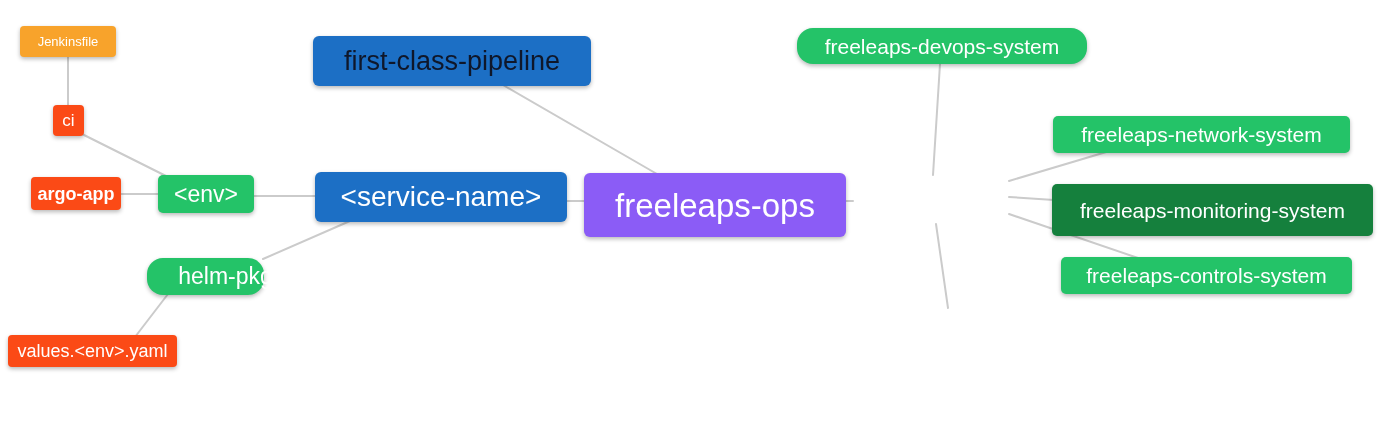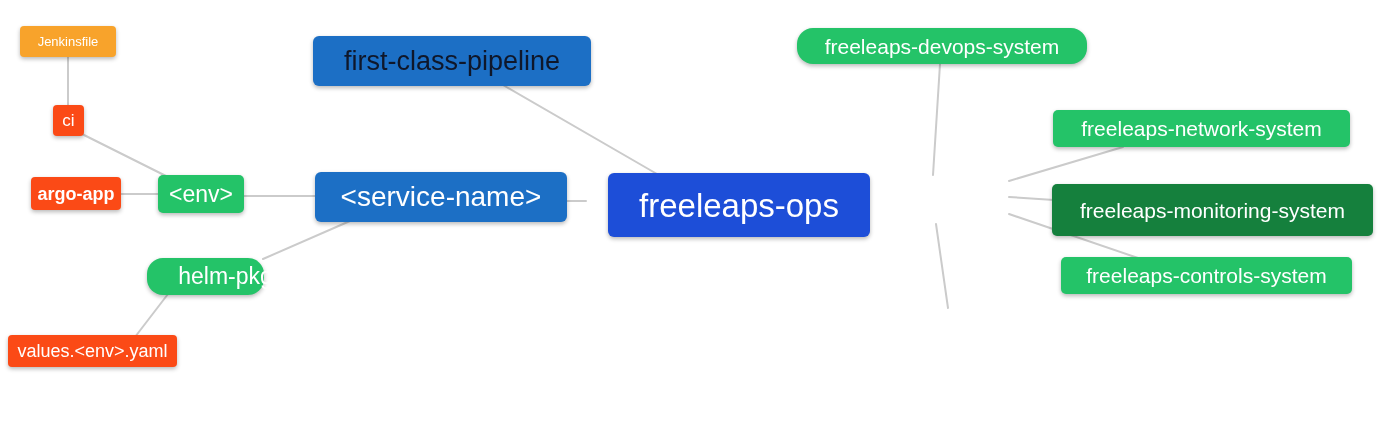--- a/index.html
+++ b/index.html
@@ -57,27 +57,27 @@
       <line x1="168" y1="294" x2="135" y2="337" stroke="#CBCBCB" stroke-width="2" stroke-linecap="round"></line>
       <line x1="503" y1="85" x2="657" y2="174" stroke="#CBCBCB" stroke-width="2" stroke-linecap="round"></line>
       <line x1="844" y1="201" x2="853" y2="201" stroke="#CBCBCB" stroke-width="2" stroke-linecap="round"></line>
       <line x1="933" y1="175" x2="940" y2="64" stroke="#CBCBCB" stroke-width="2" stroke-linecap="round"></line>
       <line x1="1009" y1="181" x2="1123" y2="147" stroke="#CBCBCB" stroke-width="2" stroke-linecap="round"></line>
       <line x1="1009" y1="197" x2="1054" y2="200" stroke="#CBCBCB" stroke-width="2" stroke-linecap="round"></line>
       <line x1="1009" y1="214" x2="1138" y2="258" stroke="#CBCBCB" stroke-width="2" stroke-linecap="round"></line>
       <line x1="936" y1="224" x2="948" y2="308" stroke="#CBCBCB" stroke-width="2" stroke-linecap="round"></line>
     </svg>
   <div id="node-layer">
-      <div class="node" style="left: 584px; top: 173px; width: 262px; height: 64px; background: #1d4ed8; color: rgb(255, 255, 255); font-size: 33px; border-radius: 6px; margin-left: 24px;">freeleaps-ops</div>
+      <div class="node" style="left: 584px; top: 173px; width: 262px; height: 64px; background: #8b5cf6; color: rgb(255, 255, 255); font-size: 33px; border-radius: 6px;">freeleaps-ops</div>
       <div class="node" style="left: 313px; top: 36px; width: 278px; height: 50px; background: rgb(28, 111, 197); color: #0f172a; font-size: 27px; border-radius: 6px;">first-class-pipeline</div>
       <div class="node" style="left: 315px; top: 172px; width: 252px; height: 50px; background: rgb(28, 111, 197); color: rgb(255, 255, 255); font-size: 28px; border-radius: 6px;">&lt;service-name&gt;</div>
-      <div class="node" style="left: 158px; top: 175px; width: 86px; height: 38px; background: rgb(36, 195, 104); color: rgb(255, 255, 255); font-size: 23px; border-radius: 5px;">&lt;env&gt;</div>
+      <div class="node" style="left: 158px; top: 175px; width: 96px; height: 38px; background: rgb(36, 195, 104); color: rgb(255, 255, 255); font-size: 23px; border-radius: 5px;">&lt;env&gt;</div>
       <div class="node" style="left: 147px; top: 258px; width: 117px; height: 37px; background: rgb(36, 195, 104); color: rgb(255, 255, 255); font-size: 23px; border-radius: 16px; padding-left: 40px;">helm-pkg</div>
       <div class="node" style="left: 53px; top: 105px; width: 31px; height: 31px; background: rgb(251, 74, 22); color: rgb(255, 255, 255); font-size: 17px; border-radius: 4px;">ci</div>
       <div class="node" style="left: 31px; top: 177px; width: 90px; height: 33px; background: rgb(251, 74, 22); color: rgb(255, 255, 255); font-size: 18px; border-radius: 4px; font-weight: bold;">argo-app</div>
       <div class="node" style="left: 8px; top: 335px; width: 169px; height: 32px; background: rgb(251, 74, 22); color: rgb(255, 255, 255); font-size: 18px; border-radius: 4px;">values.&lt;env&gt;.yaml</div>
       <div class="node" style="left: 20px; top: 26px; width: 96px; height: 31px; background: rgb(248, 163, 43); color: rgb(255, 255, 255); font-size: 13px; border-radius: 4px;">Jenkinsfile</div>
       <div class="node" style="left: 797px; top: 28px; width: 290px; height: 36px; background: rgb(36, 195, 104); color: rgb(255, 255, 255); font-size: 21px; border-radius: 16px;">freeleaps-devops-system</div>
-      <div class="node" style="left: 1053px; top: 110px; width: 297px; height: 37px; background: rgb(36, 195, 104); color: rgb(255, 255, 255); font-size: 21px; border-radius: 5px;">freeleaps-network-system</div>
+      <div class="node" style="left: 1053px; top: 116px; width: 297px; height: 37px; background: rgb(36, 195, 104); color: rgb(255, 255, 255); font-size: 21px; border-radius: 5px;">freeleaps-network-system</div>
       <div class="node" style="left: 1052px; top: 184px; width: 321px; height: 52px; background: #15803d; color: rgb(255, 255, 255); font-size: 21px; border-radius: 5px;">freeleaps-monitoring-system</div>
       <div class="node" style="left: 1061px; top: 257px; width: 291px; height: 37px; background: rgb(36, 195, 104); color: rgb(255, 255, 255); font-size: 21px; border-radius: 5px;">freeleaps-controls-system</div>
     </div>
 </div>
 
 </body></html>

